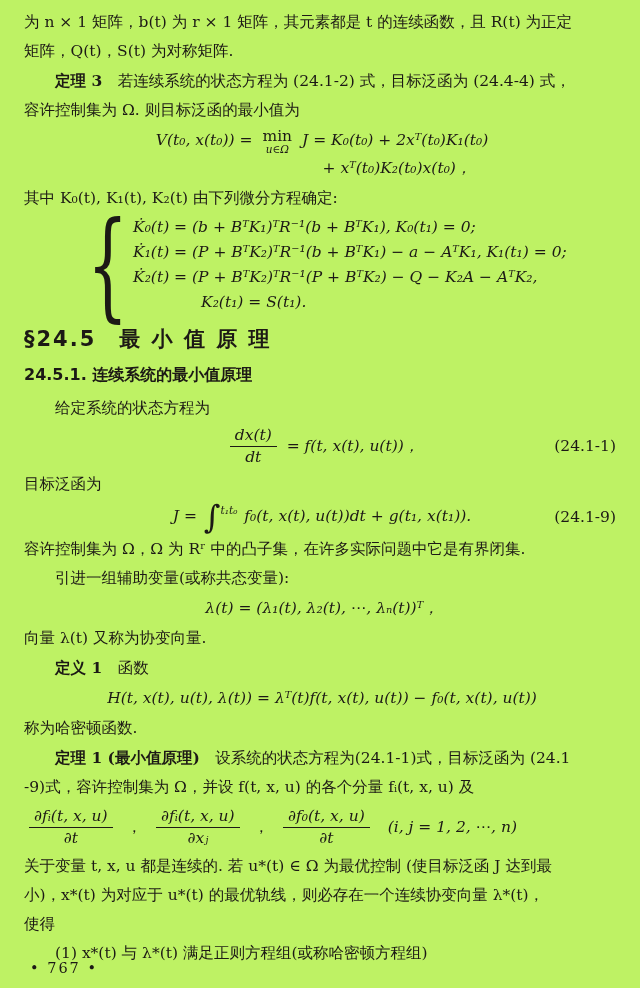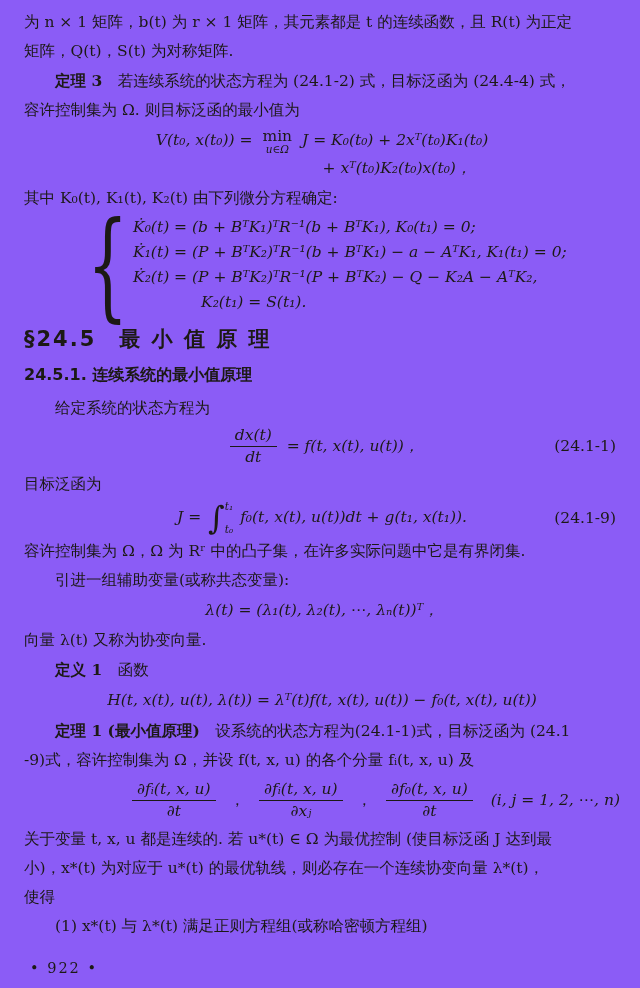--- a/index.html
+++ b/index.html
@@ -1,20 +1,20 @@
 <!DOCTYPE html>
 <html><head>
 <meta charset="utf-8">
 <style>
   html,body { margin:0; padding:0; background:#d9d6cf; }
   .page {
     position:relative;
     width:640px; height:988px;
     margin:0 auto;
-    background:#8b5cf6;
+    background:#bef264;
     color:#1c1915;
     font-family:"DejaVu Serif","Liberation Serif","DejaVu Sans",serif;
     font-size:15.5px;
     box-sizing:border-box;
     padding:8px 20px 0 24px;
     overflow:hidden;
   }
   .line { line-height:29px; white-space:nowrap; }
   .indent { text-indent:2em; }
   .bold { font-weight:bold; }
@@ -33,36 +33,36 @@
   .minop .min-sub { font-size:10.5px; line-height:11px; font-style:italic; }
 
   
   .frac { display:inline-flex; flex-direction:column; align-items:center; vertical-align:middle; margin:0 5px; }
   .frac .num { border-bottom:1.4px solid #1c1915; padding:0 5px; line-height:21px; }
   .frac .den { line-height:21px; }
 
   
   .int-wrap { display:inline-flex; align-items:center; vertical-align:middle; margin:0 2px; }
   .int-glyph { font-size:32px; line-height:32px; font-style:normal; }
-  .int-lims { display:inline-flex; flex-direction:column; font-size:10.5px; line-height:11px; font-style:italic; }
+  .int-lims { display:inline-flex; flex-direction:row; font-size:10.5px; line-height:11px; font-style:italic; }
   .int-lims .up { margin-bottom:12px; }
 
   
   .ode-block { display:flex; align-items:center; margin:2px 0 4px 46px; }
   .brace-glyph { font-size:118px; line-height:100px; font-weight:300; transform:scaleX(0.55); transform-origin:center; margin-right:-12px; color:#1c1915; }
   .ode-lines { display:flex; flex-direction:column; }
   .ode-line { line-height:25px; font-style:italic; white-space:nowrap; }
   .ode-line-last { padding-left:68px; }
 
   
   .sec-title { font-weight:bold; font-size:21px; line-height:28px; margin:10px 0 8px; letter-spacing:2px; font-family:"DejaVu Sans","Liberation Sans",sans-serif; }
   .subsec-title { font-weight:bold; font-size:16px; line-height:27px; margin:2px 0 6px; font-family:"DejaVu Sans","Liberation Sans",sans-serif; }
 
   
-  .partials-row { text-align:right; line-height:46px; margin:2px 0; white-space:nowrap; }
+  .partials-row { text-align:left; line-height:46px; margin:2px 0; white-space:nowrap; }
   .partials-row .cond { margin-left:8px; font-style:italic; }
   .psep { margin:0 4px; }
 
   .page-number { position:absolute; left:30px; bottom:12px; font-size:14.5px; letter-spacing:2px; }
 </style>
 </head>
 <body>
 
 <div class="page">
 
@@ -135,20 +135,21 @@
   </div>
 
   <div class="line">向量 λ(t) 又称为协变向量.</div>
 
   <div class="line indent"><span class="bold">定义 1</span><span>　函数</span></div>
 
   <div class="eq">
     <span class="math">H(t, x(t), u(t), λ(t)) = λᵀ(t)f(t, x(t), u(t)) − f₀(t, x(t), u(t))</span>
   </div>
 
+  <div class="line">称为哈密顿函数.</div>
 
   <div class="line indent"><span class="bold">定理 1 (最小值原理)</span><span>　设系统的状态方程为(24.1-1)式，目标泛函为 (24.1</span></div>
   <div class="line">-9)式，容许控制集为 Ω，并设 f(t, x, u) 的各个分量 fᵢ(t, x, u) 及</div>
 
   <div class="partials-row">
     <span class="frac">
       <span class="num math">∂fᵢ(t, x, u)</span>
       <span class="den math">∂t</span>
     </span>
     <span class="psep">，</span>
@@ -162,15 +163,15 @@
       <span class="den math">∂t</span>
     </span>
     <span class="cond">(i, j = 1, 2, ⋯, n)</span>
   </div>
 
   <div class="line">关于变量 t, x, u 都是连续的. 若 u*(t) ∈ Ω 为最优控制 (使目标泛函 J 达到最</div>
   <div class="line">小)，x*(t) 为对应于 u*(t) 的最优轨线，则必存在一个连续协变向量 λ*(t)，</div>
   <div class="line">使得</div>
   <div class="line">　　(1) x*(t) 与 λ*(t) 满足正则方程组(或称哈密顿方程组)</div>
 
-  <div class="page-number">• 922 •</div>
+  <div class="page-number">• 767 •</div>
 
 </div>
 
 </body></html>

